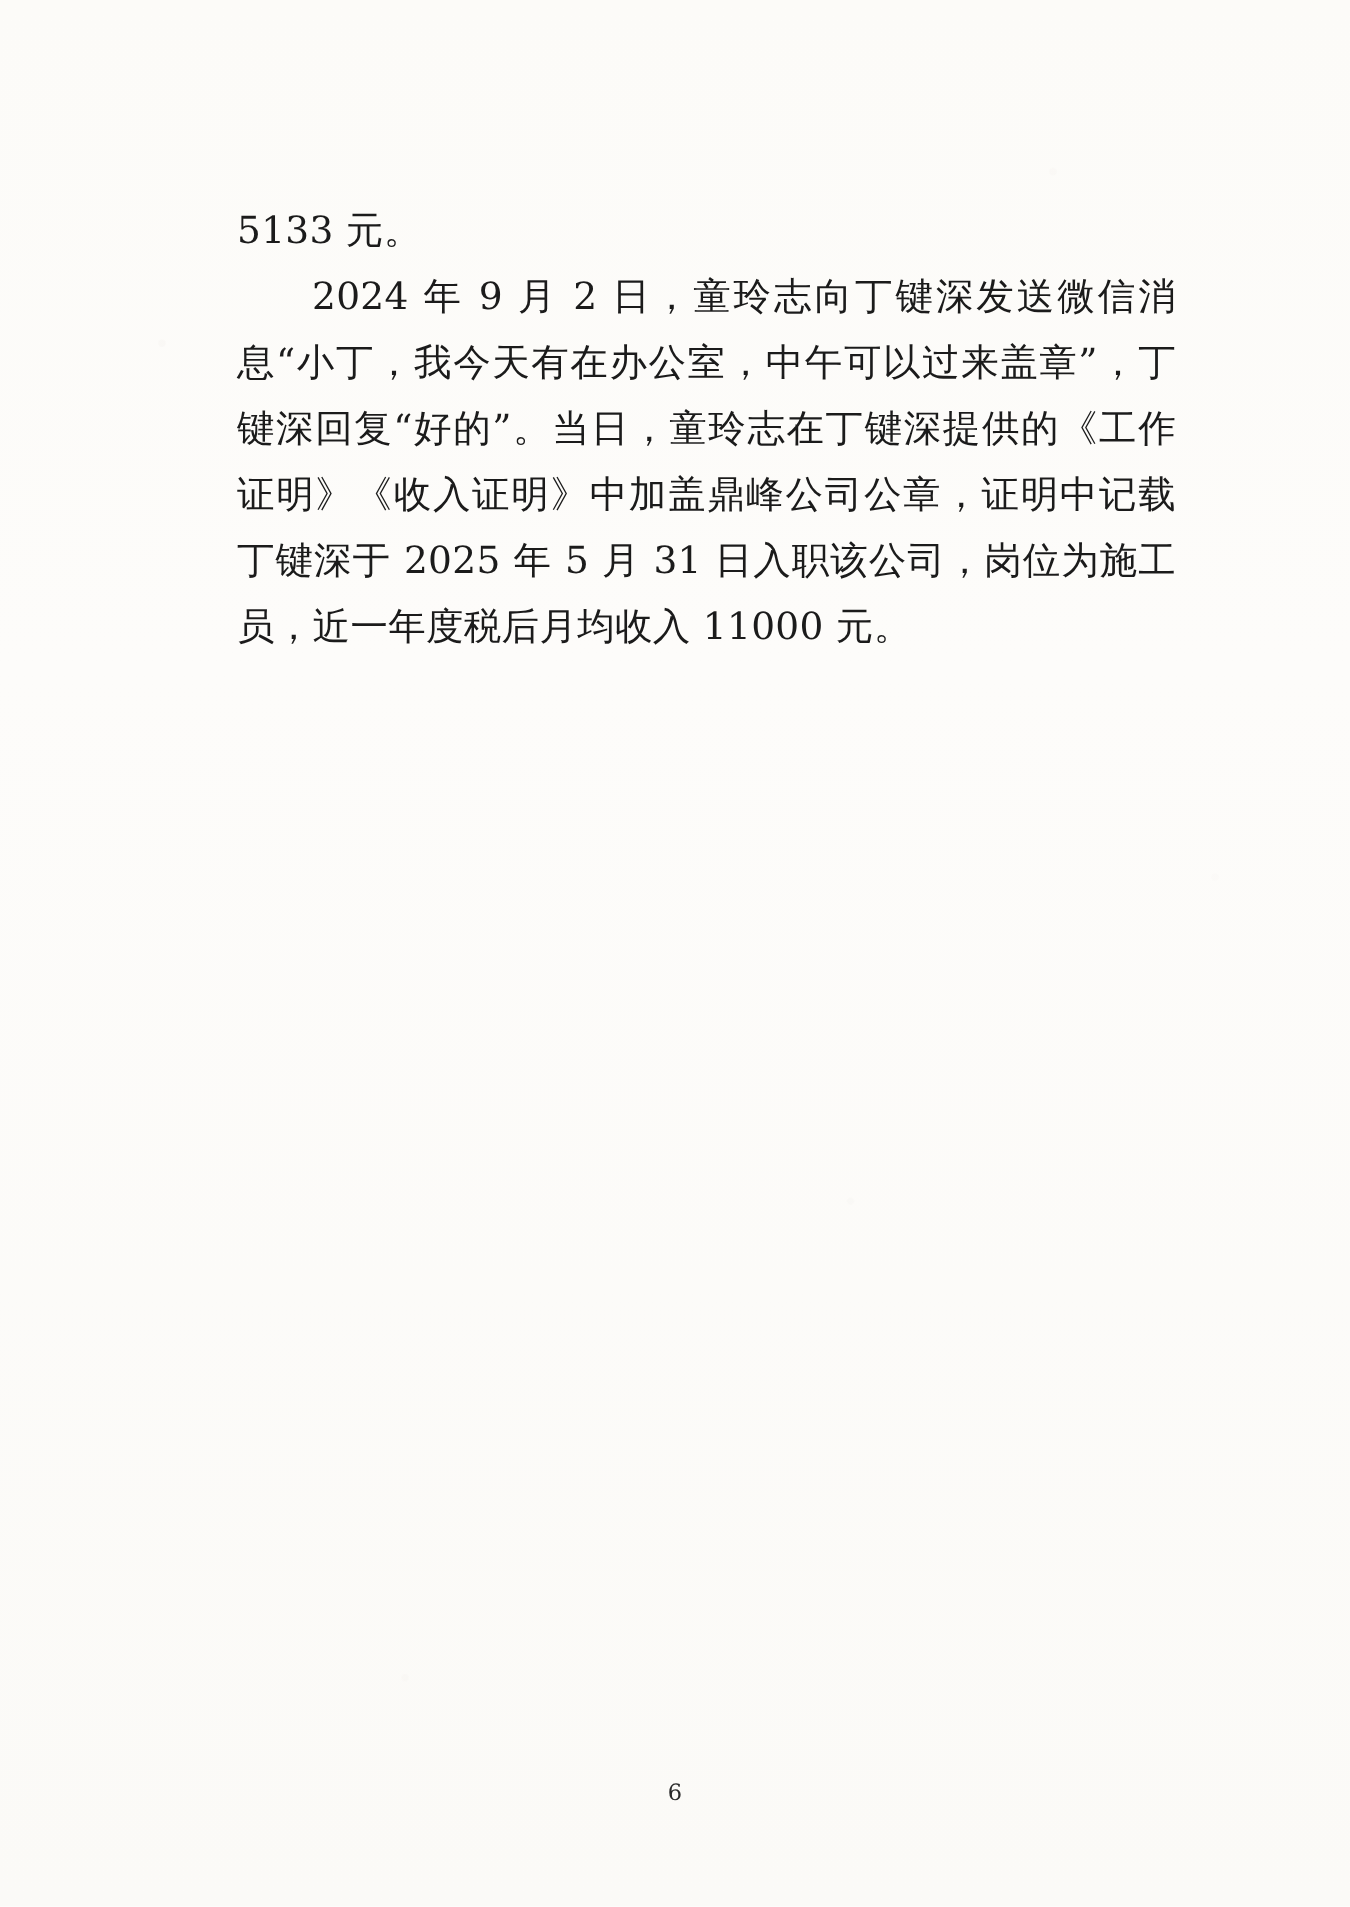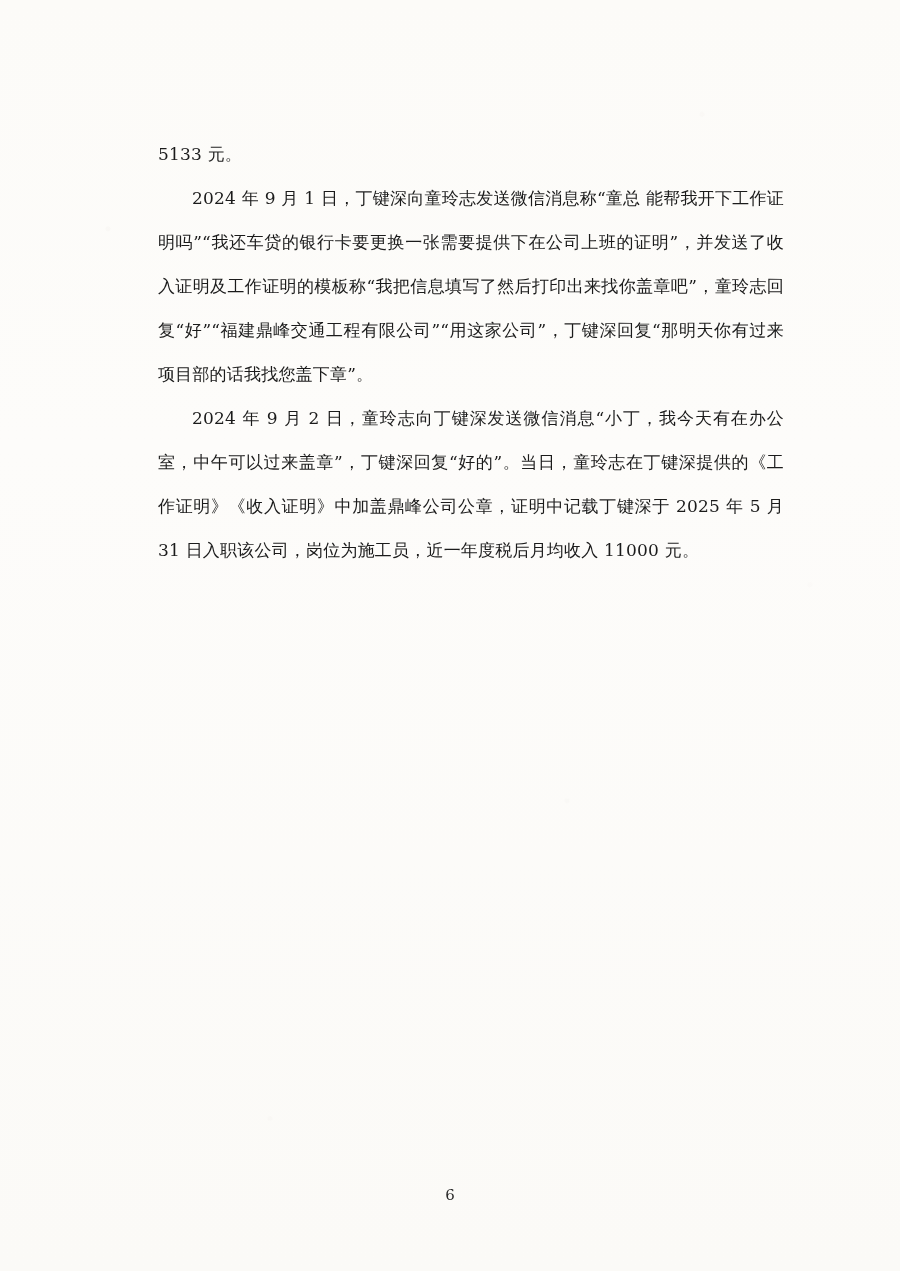--- a/index.html
+++ b/index.html
@@ -35,21 +35,21 @@
       radial-gradient(circle at 90% 46%, rgba(205,195,185,0.07) 0 2px, rgba(0,0,0,0) 3px);
   }
   .content {
     position: absolute;
     left: 158px;
     top: 132px;
     width: 626px;
   }
   p.para {
     margin: 0;
-    font-size: 17px;
+    font-size: 25px;
     line-height: 44px;
     color: #1b1b1b;
     text-align: justify;
     text-justify: inter-ideograph;
     letter-spacing: 0.2px;
     font-family: "DejaVu Serif", "Liberation Serif", serif;
   }
   p.indent {
     text-indent: 2em;
   }
@@ -65,18 +65,17 @@
   }
 </style>
 </head>
 <body>
 
 <div class="page">
   <div class="paper-noise"></div>
 
   <div class="content">
     <p class="para">5133 元。</p>
-    <p class="para indent">2024 年 9 月 1 日，丁键深向童玲志发送微信消息称“童总 能帮我开下工作证明吗”“我还车贷的银行卡要更换一张需要提供下在公司上班的证明”，并发送了收入证明及工作证明的模板称“我把信息填写了然后打印出来找你盖章吧”，童玲志回复“好”“福建鼎峰交通工程有限公司”“用这家公司”，丁键深回复“那明天你有过来项目部的话我找您盖下章”。</p>
     <p class="para indent">2024 年 9 月 2 日，童玲志向丁键深发送微信消息“小丁，我今天有在办公室，中午可以过来盖章”，丁键深回复“好的”。当日，童玲志在丁键深提供的《工作证明》《收入证明》中加盖鼎峰公司公章，证明中记载丁键深于 2025 年 5 月 31 日入职该公司，岗位为施工员，近一年度税后月均收入 11000 元。</p>
   </div>
 
   <div class="footer">6</div>
 </div>
 
 </body></html>

